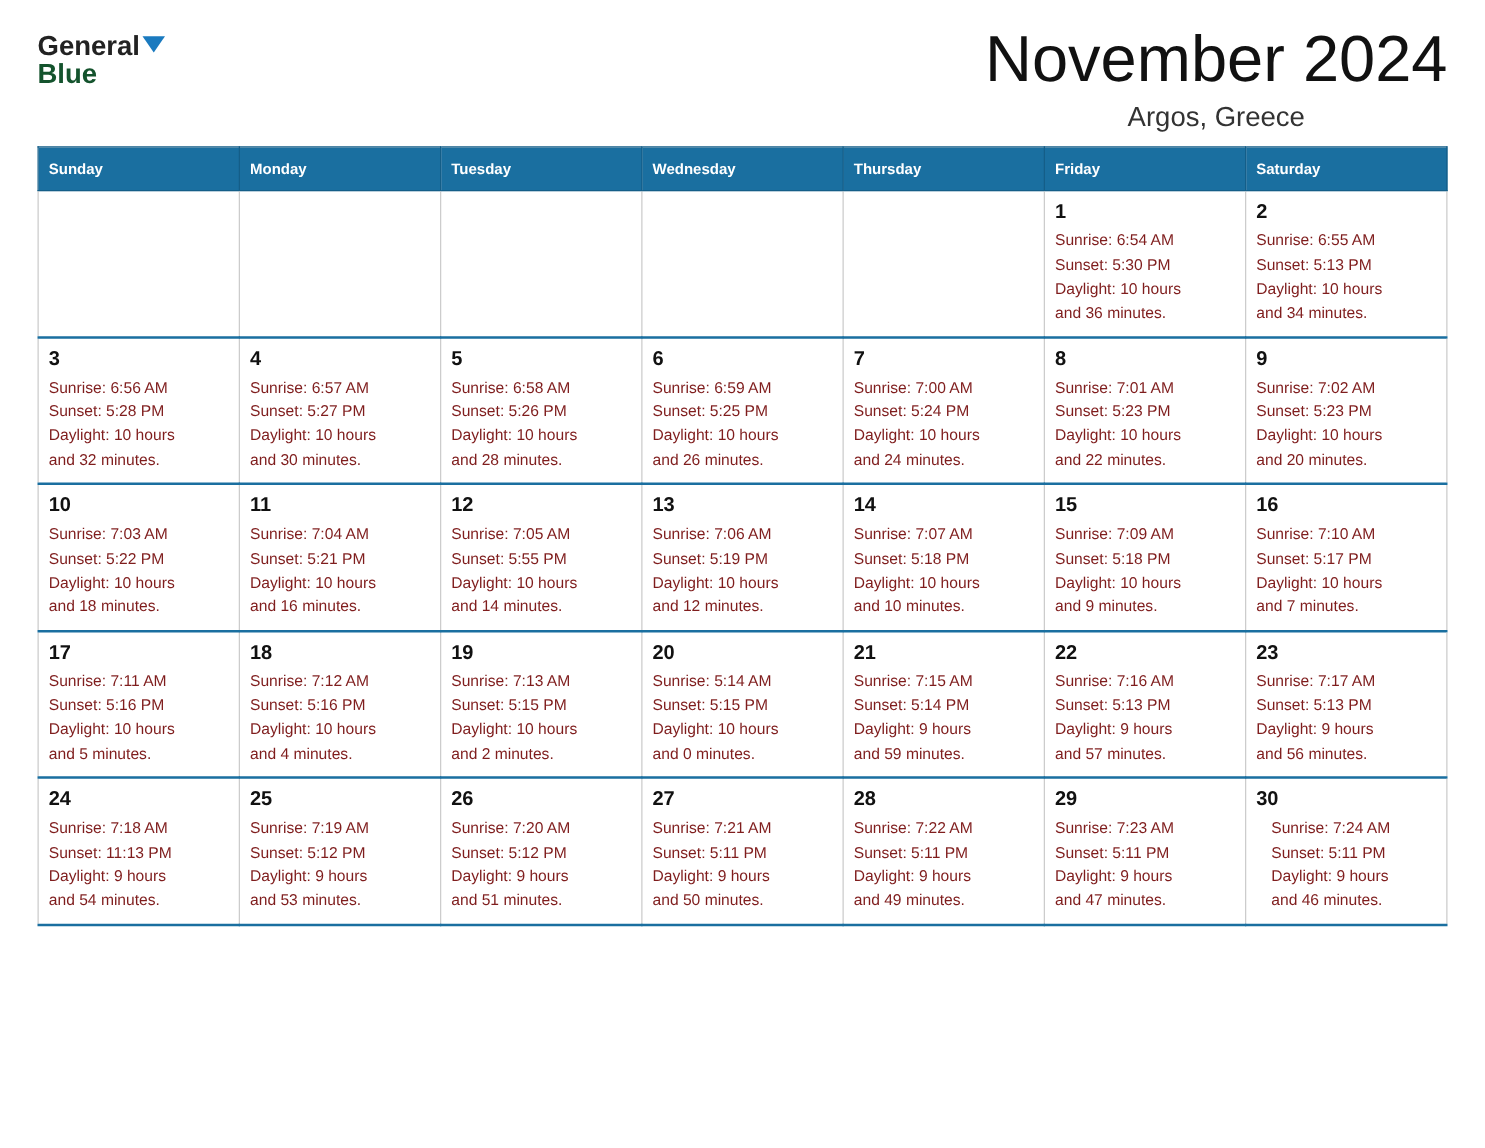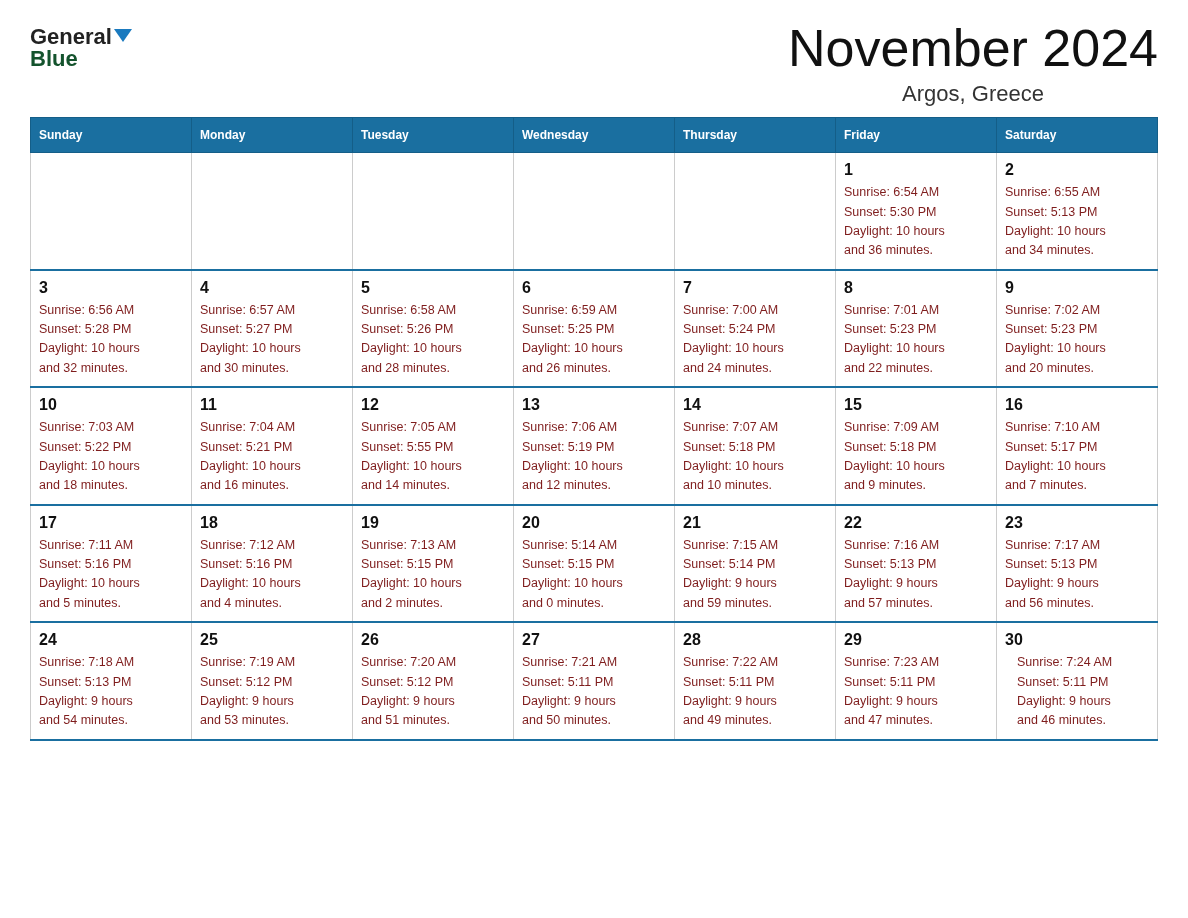--- a/index.html
+++ b/index.html
@@ -301,21 +301,21 @@
           <div class="day-info" style="white-space: pre-line;">Sunrise: 7:17 AM
 Sunset: 5:13 PM
 Daylight: 9 hours
 and 56 minutes.</div>
         </td>
       </tr>
       <tr>
         <td>
           <span class="day-num">24</span>
           <div class="day-info" style="white-space: pre-line;">Sunrise: 7:18 AM
-Sunset: 5:13 PM
+Sunset: 11:13 PM
 Daylight: 9 hours
 and 54 minutes.</div>
         </td>
         <td>
           <span class="day-num">25</span>
           <div class="day-info" style="white-space: pre-line;">Sunrise: 7:19 AM
 Sunset: 5:12 PM
 Daylight: 9 hours
 and 53 minutes.</div>
         </td>

